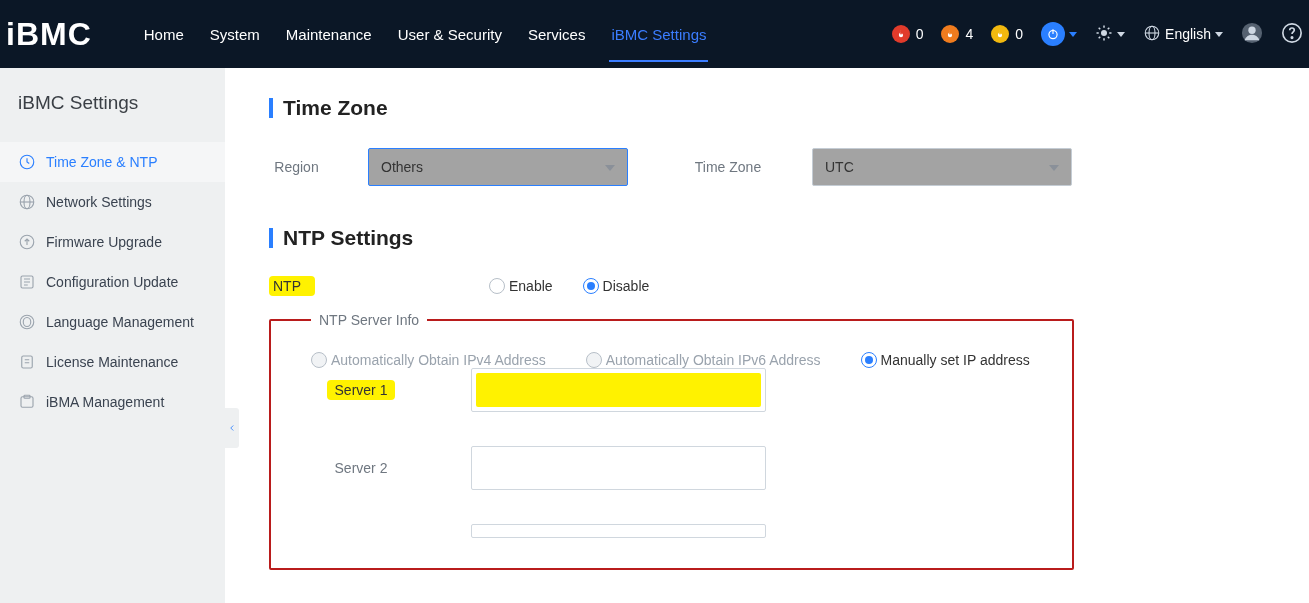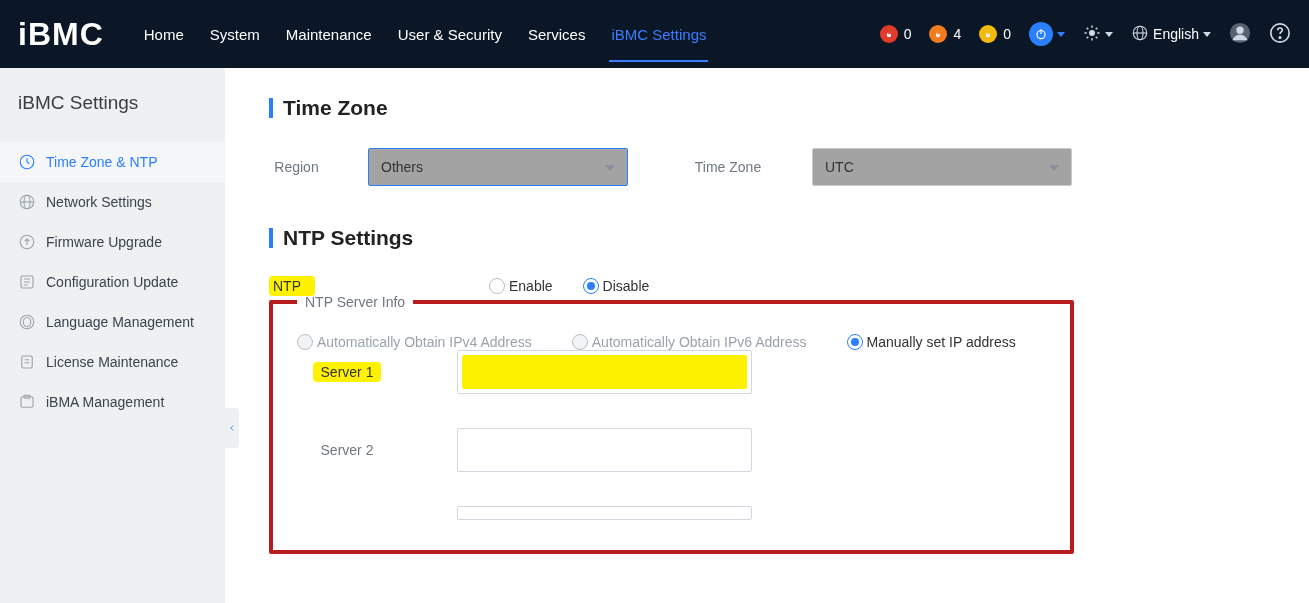--- a/index.html
+++ b/index.html
@@ -14,21 +14,21 @@
     --bg-body:#f7f8f9;
     --bg-sidebar:#eef0f1;
     --bg-side-active:#f5f6f7;
     --highlight:#fff200;
   }
   *{box-sizing:border-box;font-family:Arial,Helvetica,sans-serif;}
   body{margin:0;background:#fff;color:var(--text);}
   
   .topbar{
     height:var(--top-h);background:#0b1726;color:#fff;display:flex;align-items:center;
-    padding:0 18px;
+    padding:0 6px;gap:12px;
   }
   .logo{
     font-weight:700;font-size:32px;letter-spacing:1px;
   }
   .topnav{display:flex;gap:26px;margin-left:40px;height:100%;align-items:center;}
   .topnav a{
     color:#fff;font-size:15px;text-decoration:none;height:100%;display:flex;align-items:center;
     position:relative;
   }
   .topnav a.active{color:var(--blue2);}
@@ -76,31 +76,31 @@
     width:260px;height:38px;border:1px solid var(--blue);border-radius:2px;display:flex;align-items:center;
     padding:0 12px;font-size:14px;color:#333;cursor:pointer;position:relative;background:#a3a3a3;
   }
   .select.grey{border-color:#c4ccd4;}
   .select::after{
     content:"";position:absolute;right:12px;top:50%;margin-top:-2px;
     width:0;height:0;border-left:5px solid transparent;border-right:5px solid transparent;border-top:6px solid #8a9099;
   }
   
   .ntp-block{margin-top:10px;}
-  .ntp-row{display:flex;align-items:center;gap:50px;}
+  .ntp-row{display:flex;align-items:center;gap:50px;margin-bottom:18px;}
   .ntp-label{font-size:14px;color:#333;min-width:170px;}
   .ntp-label .hl{background:var(--highlight);padding:2px 14px 2px 4px;border-radius:4px;}
   .radio{display:flex;align-items:center;gap:4px;cursor:pointer;font-size:14px;color:#333;}
   .radio .circ{width:16px;height:16px;border:1.5px solid #b7bfc8;border-radius:50%;position:relative;flex:0 0 auto;}
   .radio.checked .circ{border-color:var(--blue);}
   .radio.checked .circ::after{content:"";position:absolute;inset:3px;border-radius:50%;background:var(--blue);}
   .radio.disabled .circ{background:#f1f3f5;}
   .radio.disabled{color:var(--muted2);cursor:default;}
   fieldset.server-info{
-    border:4px solid #b91c1c;border-radius:2px;padding:24px 28px 30px 24px;margin:0;width:805px;max-width:100%;
+    border:2px solid #b91c1c;border-radius:2px;padding:24px 28px 30px 40px;margin:0;width:805px;max-width:100%;
   }
   fieldset.server-info legend{font-size:14px;color:var(--muted);padding:0 8px;}
   .mode-row{display:flex;align-items:center;gap:40px;}
   .srv-row{display:flex;align-items:center;gap:60px;margin-bottom:34px;}
   .srv-label{font-size:14px;color:var(--muted);width:100px;text-align:center;}
   .srv-label .hl{background:var(--highlight);padding:2px 8px;border-radius:4px;color:#333;}
   .srv-input{
     width:295px;height:44px;border:1px solid var(--border);border-radius:2px;font-size:14px;padding:0 10px;background:#fff;
     display:flex;align-items:center;
   }

